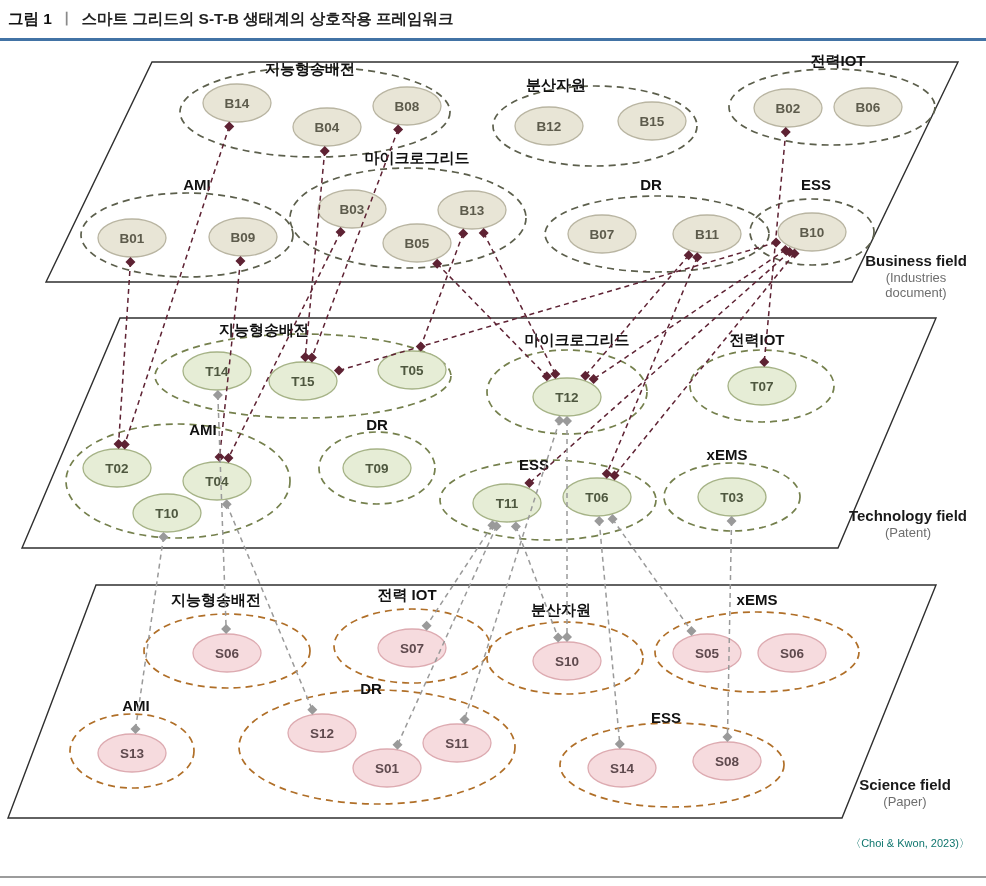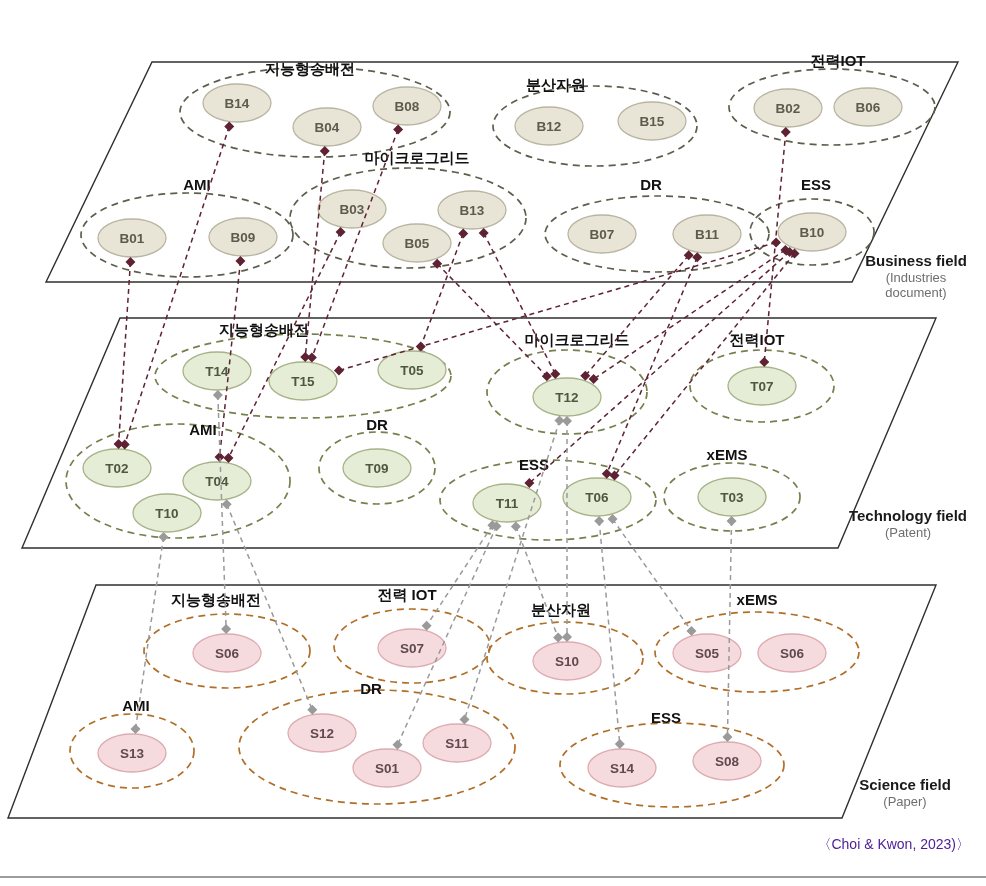--- a/index.html
+++ b/index.html
@@ -6,28 +6,31 @@
   .page{position:relative;width:986px;height:886px;background:#fff;overflow:hidden;
         font-family:"Liberation Sans","DejaVu Sans",sans-serif;}
   .header{position:absolute;left:0;top:0;width:986px;box-sizing:border-box;
           padding:9px 10px 8px 8px;border-bottom:3px solid #4273a5;
           font-size:15.5px;color:#1a1a1a;white-space:nowrap;}
   .fig-label{font-weight:bold;color:#111;}
   .fig-sep{color:#8a8a8a;margin:0 7px;font-weight:bold;}
   .fig-title{font-weight:bold;color:#222;}
   #diagram{position:absolute;left:0;top:0;}
   #diagram text{font-family:"Liberation Sans","DejaVu Sans",sans-serif;}
-  .citation{position:absolute;right:16px;top:836px;font-size:14px;color:#4c1d95;}
+  .citation{position:absolute;right:16px;top:836px;font-size:11px;color:#0f766e;}
   .bottom-rule{position:absolute;left:0;top:876px;width:986px;height:2px;background:#9c9c9c;}
 </style>
 </head>
 <body>
 
 <div class="page">
 
+  <div class="header">
+    <span class="fig-label">그림 1</span><span class="fig-sep">ㅣ</span><span class="fig-title">스마트 그리드의 S-T-B 생태계의 상호작용 프레임워크</span>
+  </div>
 
   <svg id="diagram" width="986" height="886" viewBox="0 0 986 886" xmlns="http://www.w3.org/2000/svg">
       <g>
         <polygon points="152,62 958,62 852,282 46,282" fill="#ffffff" stroke="#2f2f2f" stroke-width="1.4"></polygon>
         <text x="916" y="266" text-anchor="middle" font-size="15" font-weight="bold" fill="#1a1a1a">Business field</text>
         <text x="916" y="282" text-anchor="middle" font-size="13" fill="#6e6e6e">(Industries</text>
         <text x="916" y="297" text-anchor="middle" font-size="13" fill="#6e6e6e">document)</text>
         <ellipse cx="315" cy="112" rx="135" ry="45" fill="none" stroke="#5c5f4c" stroke-width="1.7" stroke-dasharray="7 5"></ellipse>
         <text x="310" y="74" text-anchor="middle" font-size="15" font-weight="bold" fill="#111111">지능형송배전</text>
         <ellipse cx="237" cy="103" rx="34" ry="19" fill="#e8e5d6" stroke="#b9b5a2" stroke-width="1.3"></ellipse>

